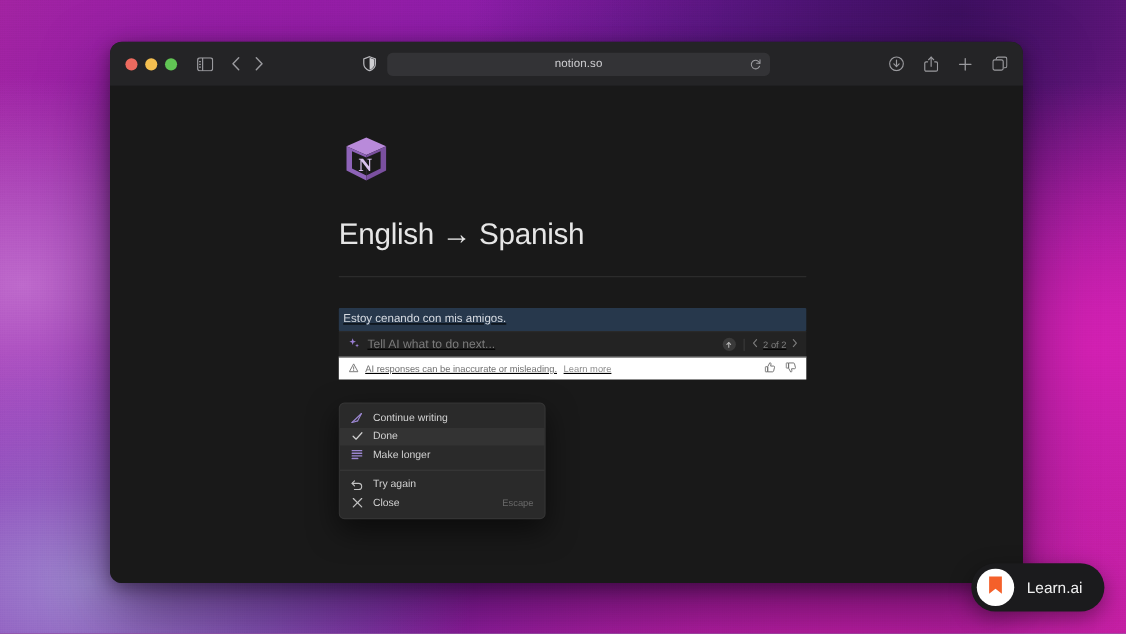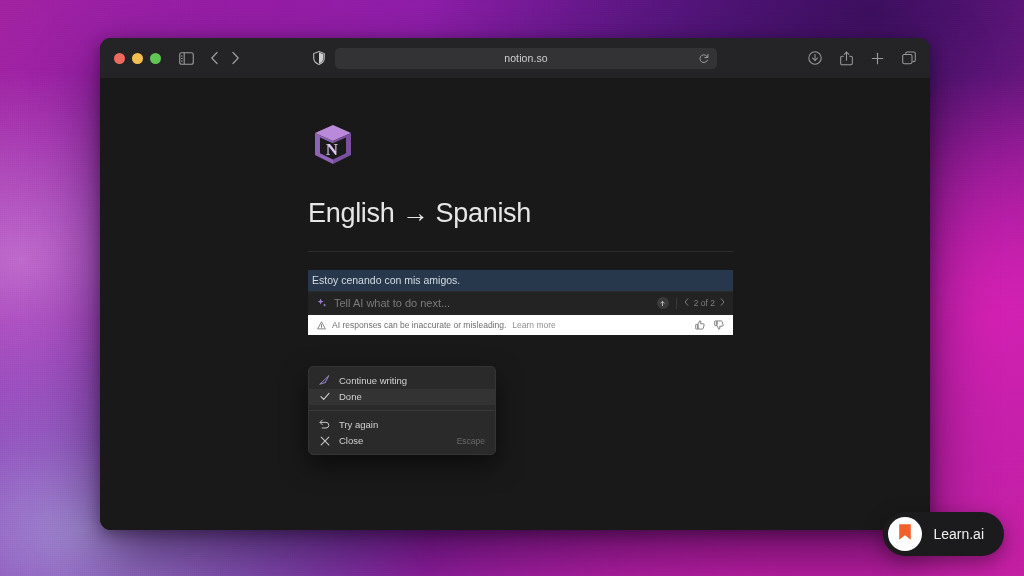--- a/index.html
+++ b/index.html
@@ -54,21 +54,21 @@
 
   .tb-icon {
     color:#9a9a9e; display:flex; align-items:center; justify-content:center;
   }
   .sidebar-btn { margin-left:18px; }
   .nav-btns { display:flex; gap:12px; margin-left:16px; }
 
   .url-wrap {
     position:absolute; left:50%; transform:translateX(-50%);
     display:flex; align-items:center; gap:10px;
-    width:404px;
+    width:370px;
   }
   .shield { flex:0 0 auto; }
   .urlbar {
     flex:1; height:21px; background:#333336; border-radius:5px;
     display:flex; align-items:center; justify-content:center;
     position:relative;
   }
   .urlbar .url-text {
     font-size:10.5px; color:#cfcfd2; letter-spacing:.1px;
   }
@@ -89,21 +89,21 @@
   .doc-title {
     margin-top:28px;
     font-size:27px; font-weight:400; color:#e6e6e6;
     letter-spacing:-0.3px;
   }
   .title-rule {
     margin-top:22px; height:1px; background:#2e2e2e; width:100%;
   }
 
   
-  .ai-block { margin-top:18px; width:100%; }
+  .ai-block { margin-top:28px; width:100%;text-decoration:underline; }
   .ai-result {
     background:#27384c;
     padding:4px 4px 5px 4px;
     font-size:10.5px; color:#d6dbe2;
     border-radius:1px;
   }
   .ai-bar {
     background:#232323;
     border-top:1px solid #2b2b2b;
     height:23px;
@@ -348,20 +348,31 @@
 
       <div class="menu-item active">
         <span class="menu-icon">
           <svg width="10" height="9" viewBox="0 0 10 9" fill="none" stroke="#cfcfcf" stroke-width="1.1" stroke-linecap="round" stroke-linejoin="round">
             <polyline points="1,4.6 3.7,7.3 9,1.4"></polyline>
           </svg>
         </span>
         <span>Done</span>
       </div>
 
+      <div class="menu-item">
+        <span class="menu-icon">
+          <svg width="11" height="10" viewBox="0 0 11 10">
+            <rect x="0.6" y="1.0" width="9.8" height="1.25" rx="0.5" fill="#9b86d0"></rect>
+            <rect x="0.6" y="3.4" width="9.8" height="1.25" rx="0.5" fill="#9b86d0"></rect>
+            <rect x="0.6" y="5.8" width="9.8" height="1.25" rx="0.5" fill="#9b86d0"></rect>
+            <rect x="0.6" y="8.2" width="6.2" height="1.25" rx="0.5" fill="#9b86d0"></rect>
+          </svg>
+        </span>
+        <span>Make longer</span>
+      </div>
 
       <div class="menu-sep"></div>
 
       <div class="menu-item">
         <span class="menu-icon">
           <svg width="11" height="10" viewBox="0 0 11 10" fill="none" stroke="#c4c4c4" stroke-width="1" stroke-linecap="round" stroke-linejoin="round">
             <path d="M1.2 3.4 H7 a2.8 2.8 0 0 1 0 5.6 H3.2"></path>
             <polyline points="3.3,1.1 1,3.4 3.3,5.7"></polyline>
           </svg>
         </span>

